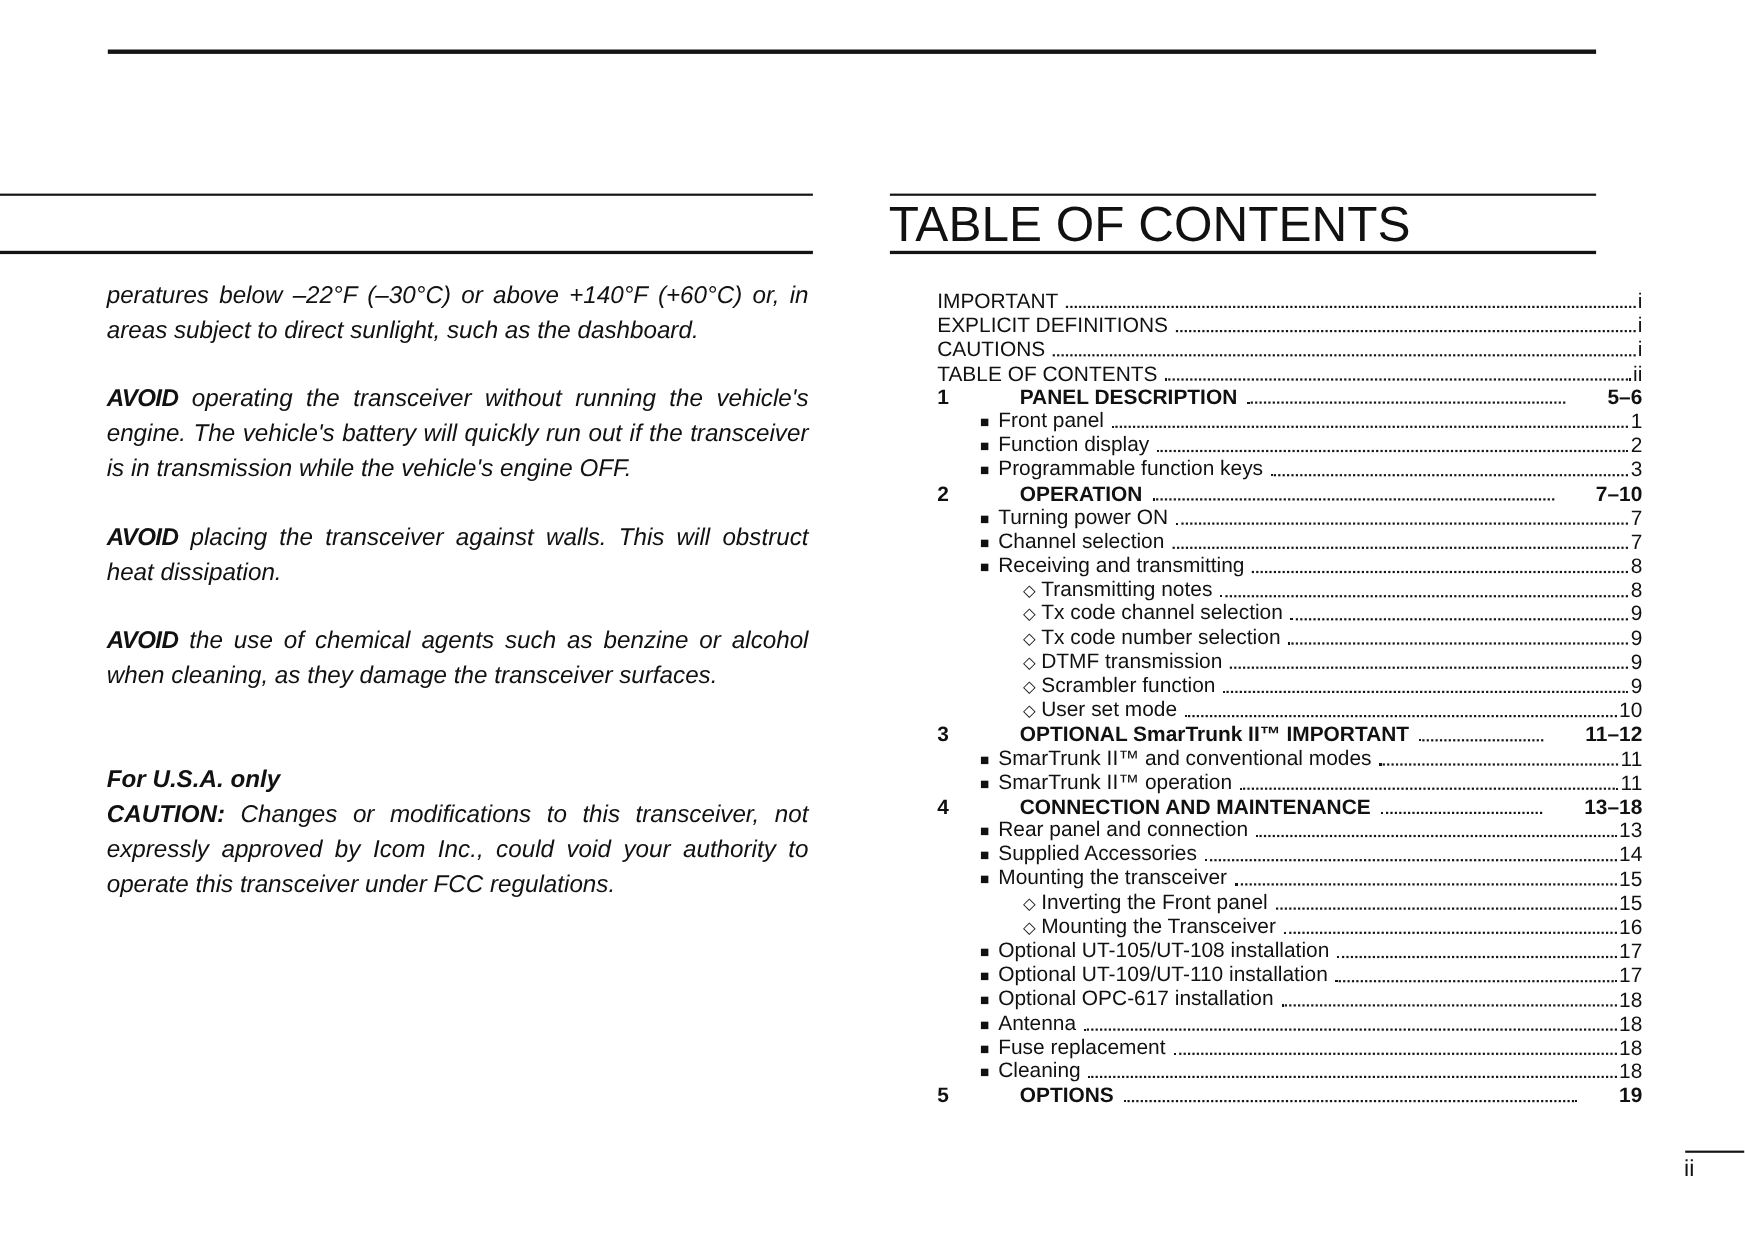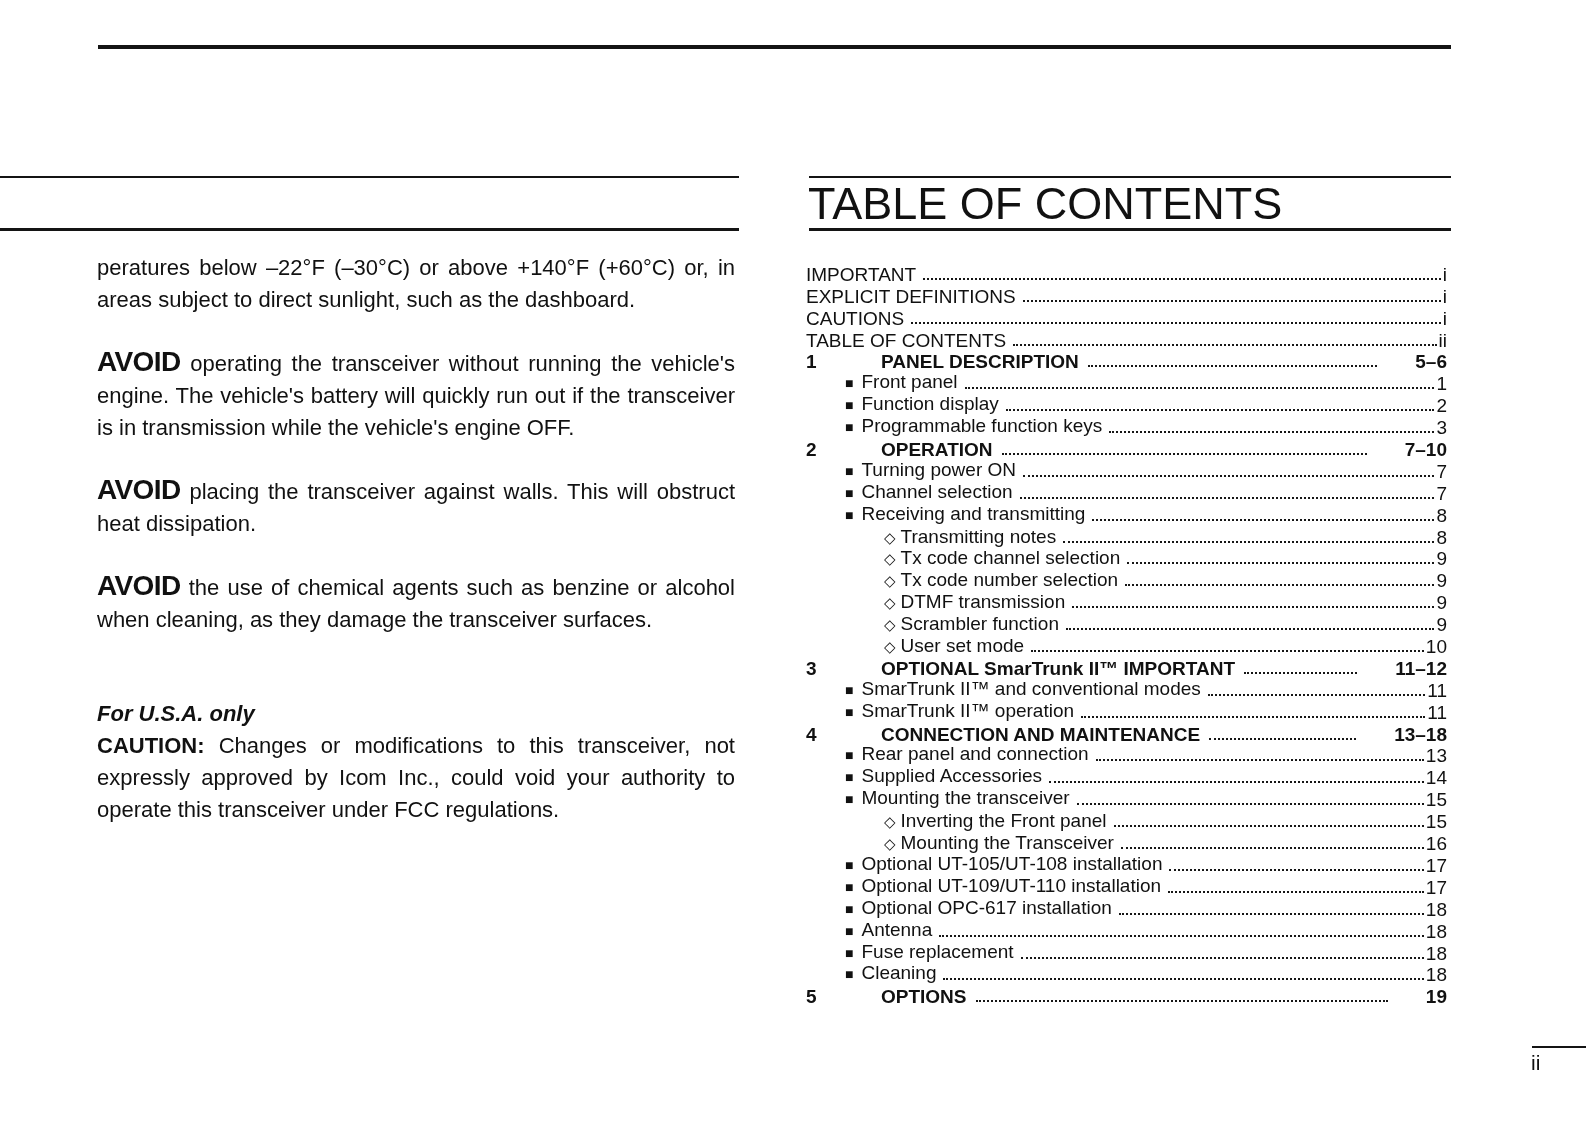--- a/index.html
+++ b/index.html
@@ -14,36 +14,36 @@
   .rule-left-b     { left:0;     top:228px;  width:739px;  height:3px; }
   .rule-right-a    { left:809px; top:176px;  width:642px;  height:2px; }
   .rule-right-b    { left:809px; top:228px;  width:642px;  height:3px; }
   .rule-footer     { left:1532px;top:1046px; width:54px;   height:2px; }
 
   
   .left-col {
     position:absolute; left:97px; top:252px; width:638px;
     text-align:justify; hyphens:none;
   }
-  .left-col p { margin:0; font-size:22px; line-height:32px; }
+  .left-col p { margin:0; font-size:22px; line-height:32px;font-style:italic; }
   .para-warn  { margin-top:30px !important; }
-  .kw { font-weight:700; font-size:28px; letter-spacing:-0.6px; }
+  .kw { font-weight:700; font-size:22px; letter-spacing:-0.6px; }
   .usa-heading {
     margin-top:62px !important; font-weight:700; font-style:italic;
     font-size:22.5px; text-align:left;
   }
   .caution-label { font-weight:700; }
 
   
   .toc-title {
     position:absolute; left:808px; top:181px; margin:0;
     font-size:45px; font-weight:400; line-height:46px; letter-spacing:0;
     white-space:nowrap;
   }
-  .toc-list { position:absolute; left:806px; top:262px; width:641px; font-size:19px; }
+  .toc-list { position:absolute; left:852px; top:262px; width:641px; font-size:19px; }
   .trow { display:flex; align-items:flex-end; height:21.9px; }
   .trow .num { width:39px; font-weight:700; line-height:19px; flex:0 0 auto; }
   .trow .lbl { white-space:nowrap; line-height:19px; flex:0 0 auto; }
   .trow .lbl.b, .trow .pg.b { font-weight:700;margin-left:36px; }
   .indent1 { padding-left:39px; }
   .indent2 { padding-left:78px; }
   .sq { font-size:14px; margin-right:8px; }
   .dm { font-size:15px; margin-right:5px; }
   .leader {
     flex:1 1 auto; min-width:8px;

